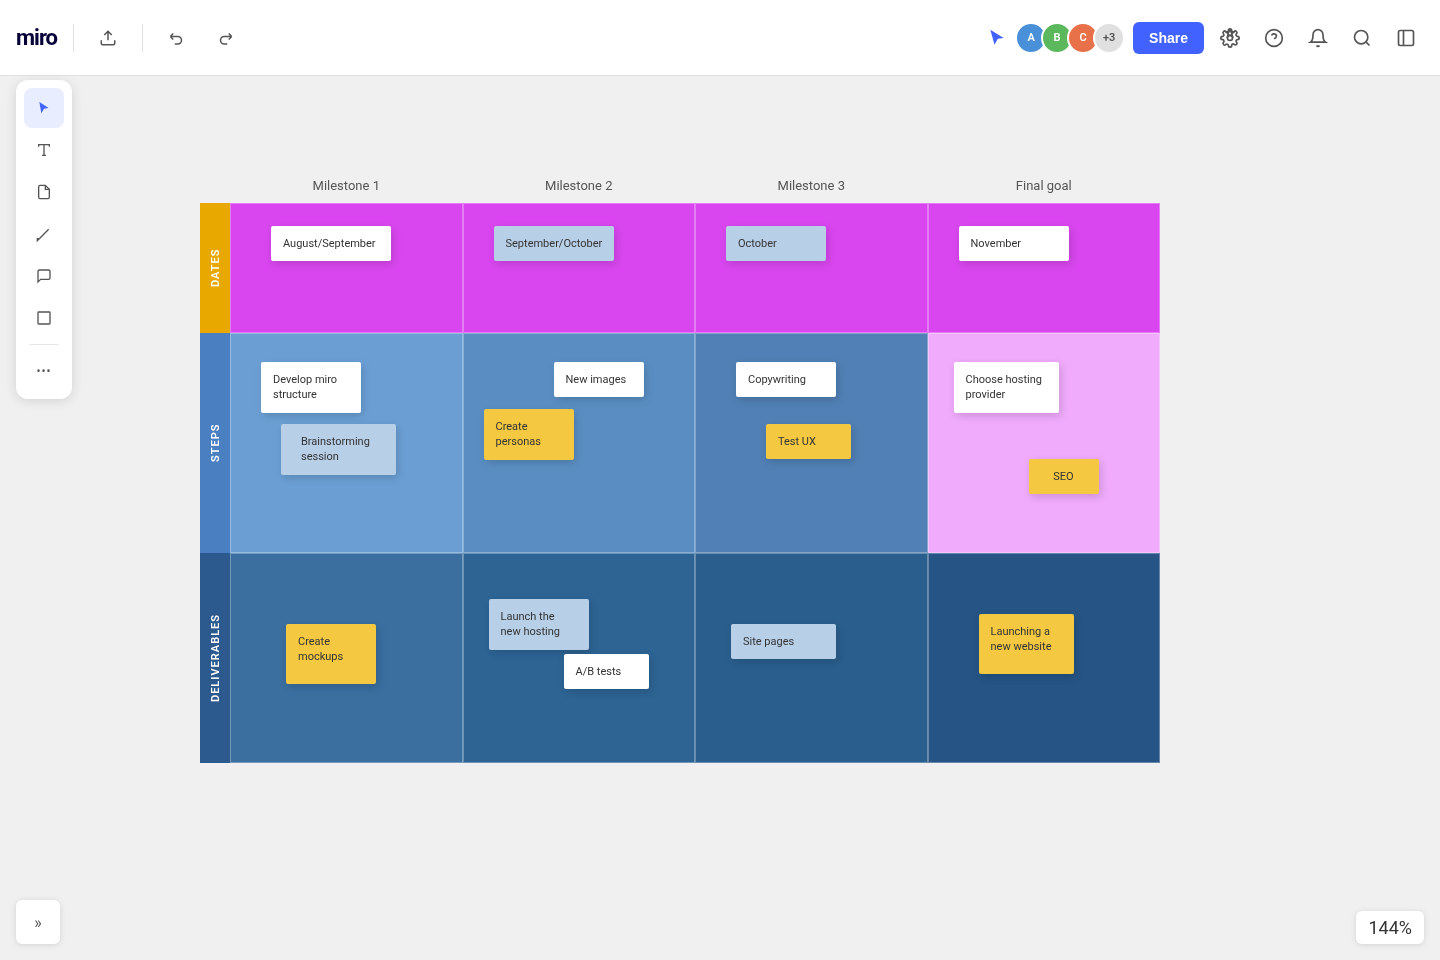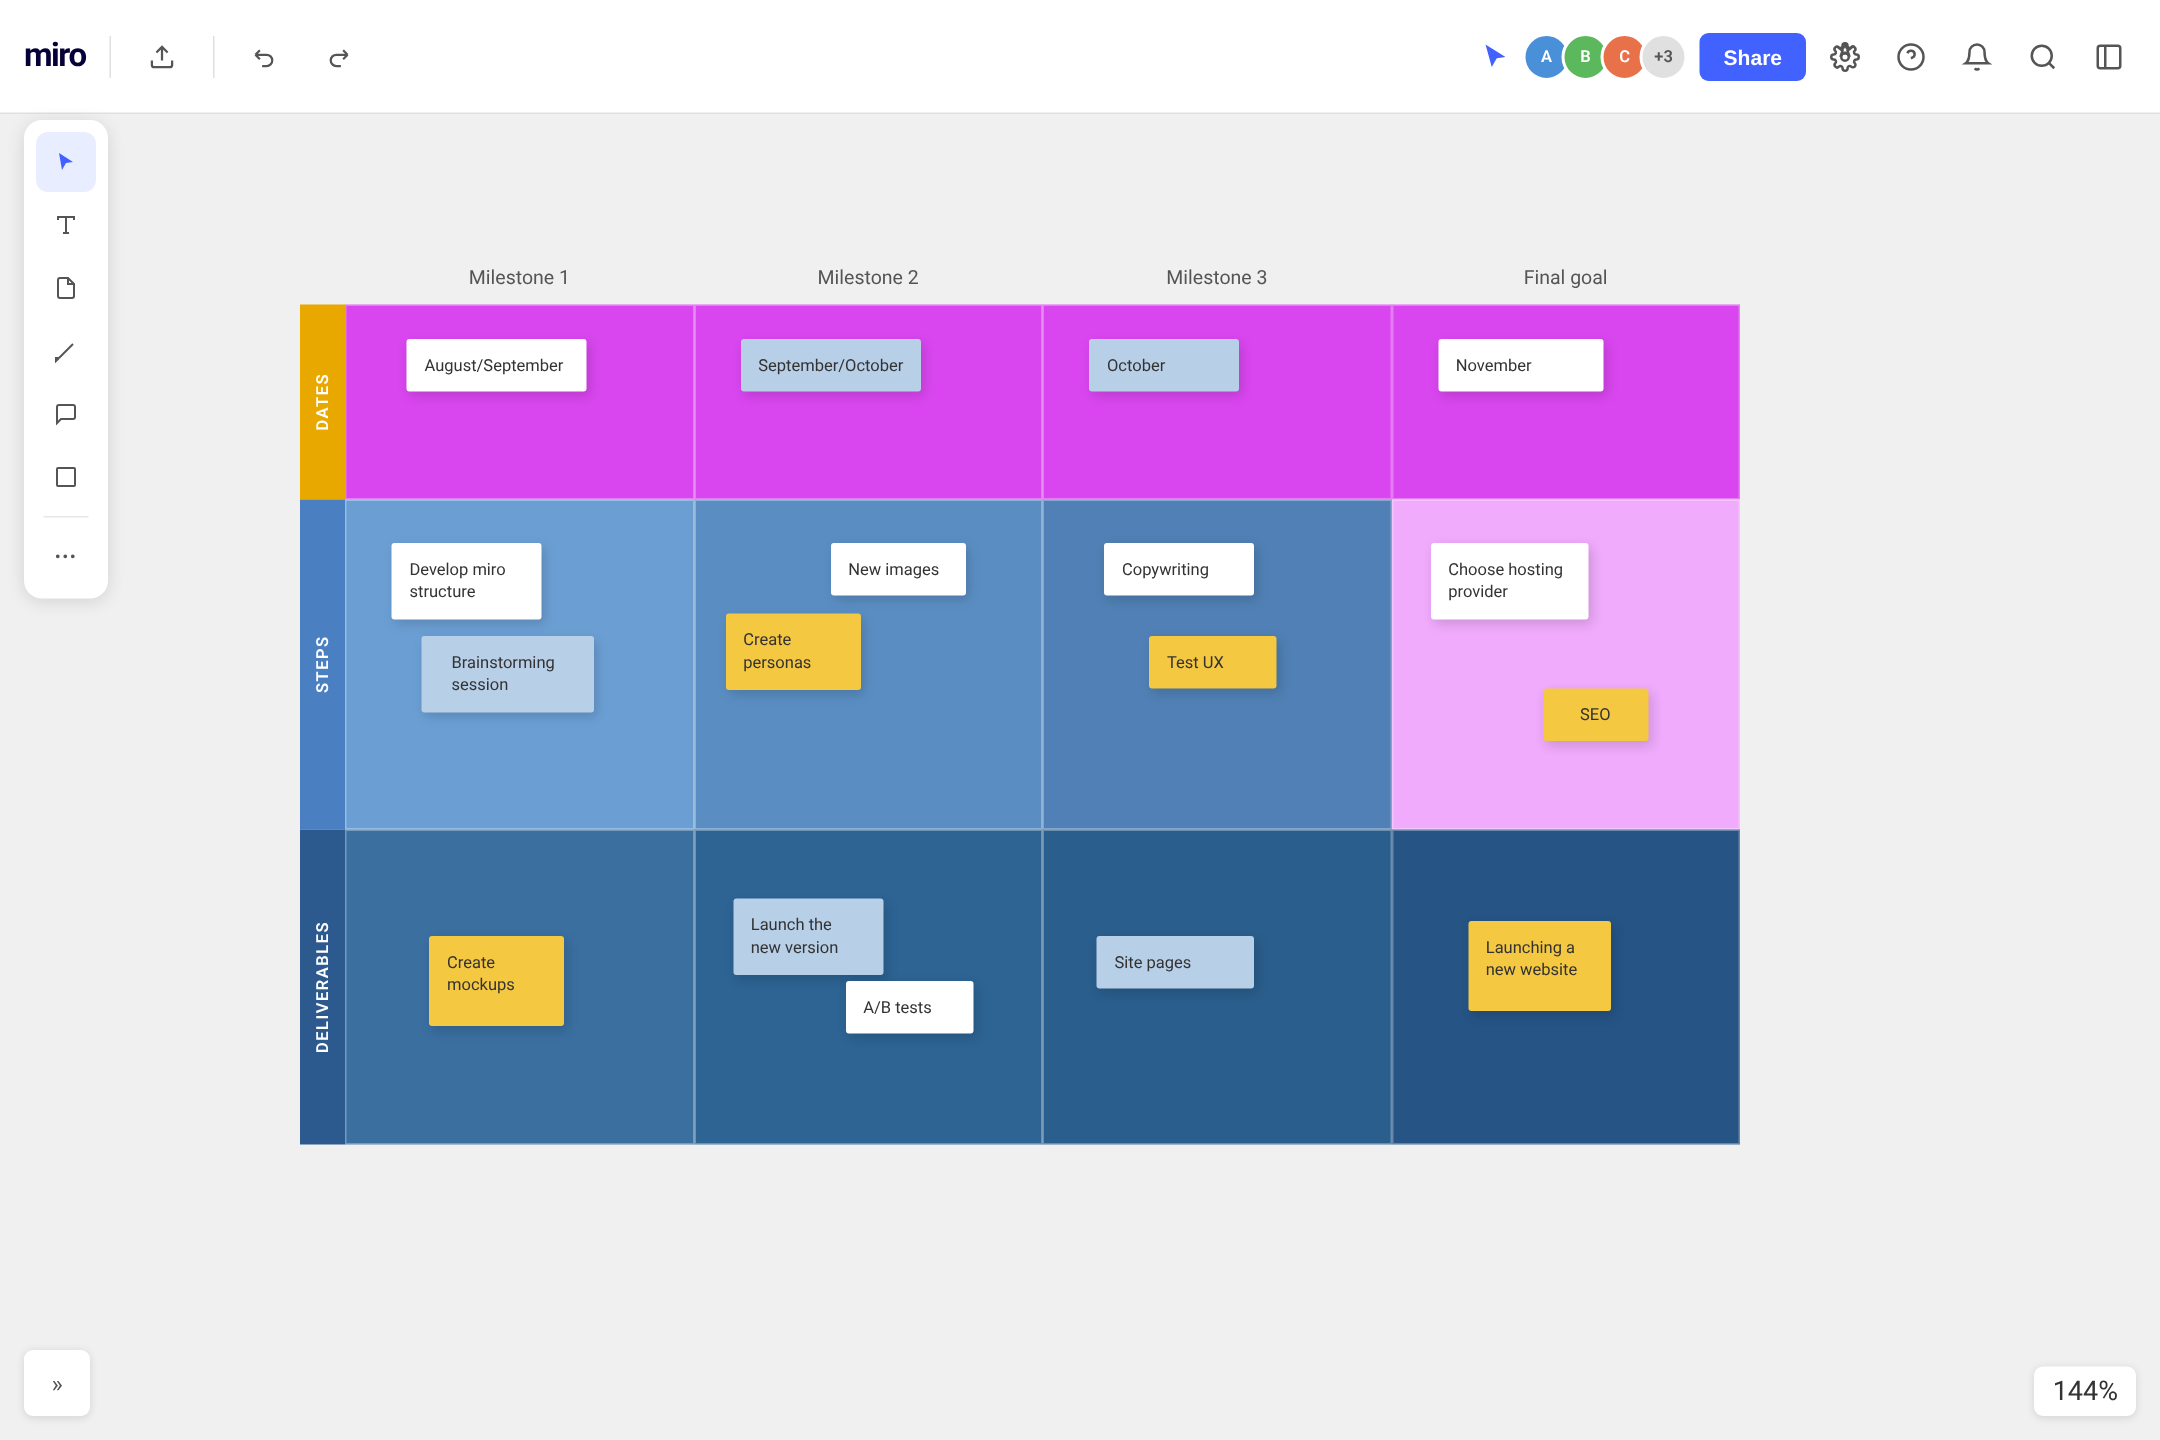--- a/index.html
+++ b/index.html
@@ -421,21 +421,21 @@
       <div class="row-label row-label-deliverables" style="grid-row:3; grid-column:1;">Deliverables</div>
 
       <div class="grid-cell cell-deliv-1" style="grid-row:3; grid-column:2; height:210px;">
         <div class="sticky sticky-yellow" style="top:70px; left:55px; width:90px; min-height:60px;">
           <span>Create mockups</span>
         </div>
       </div>
 
       <div class="grid-cell cell-deliv-2" style="grid-row:3; grid-column:3; height:210px;">
         <div class="sticky sticky-blue-light" style="top:45px; left:25px; width:100px;">
-          <span>Launch the new version</span>
+          <span>Launch the new hosting</span>
         </div>
         <div class="sticky sticky-white" style="top:100px; left:100px; width:85px;">
           <span>A/B tests</span>
         </div>
       </div>
 
       <div class="grid-cell cell-deliv-3" style="grid-row:3; grid-column:4; height:210px;">
         <div class="sticky sticky-blue-light" style="top:70px; left:35px; width:105px;">
           <span>Site pages</span>
         </div>

